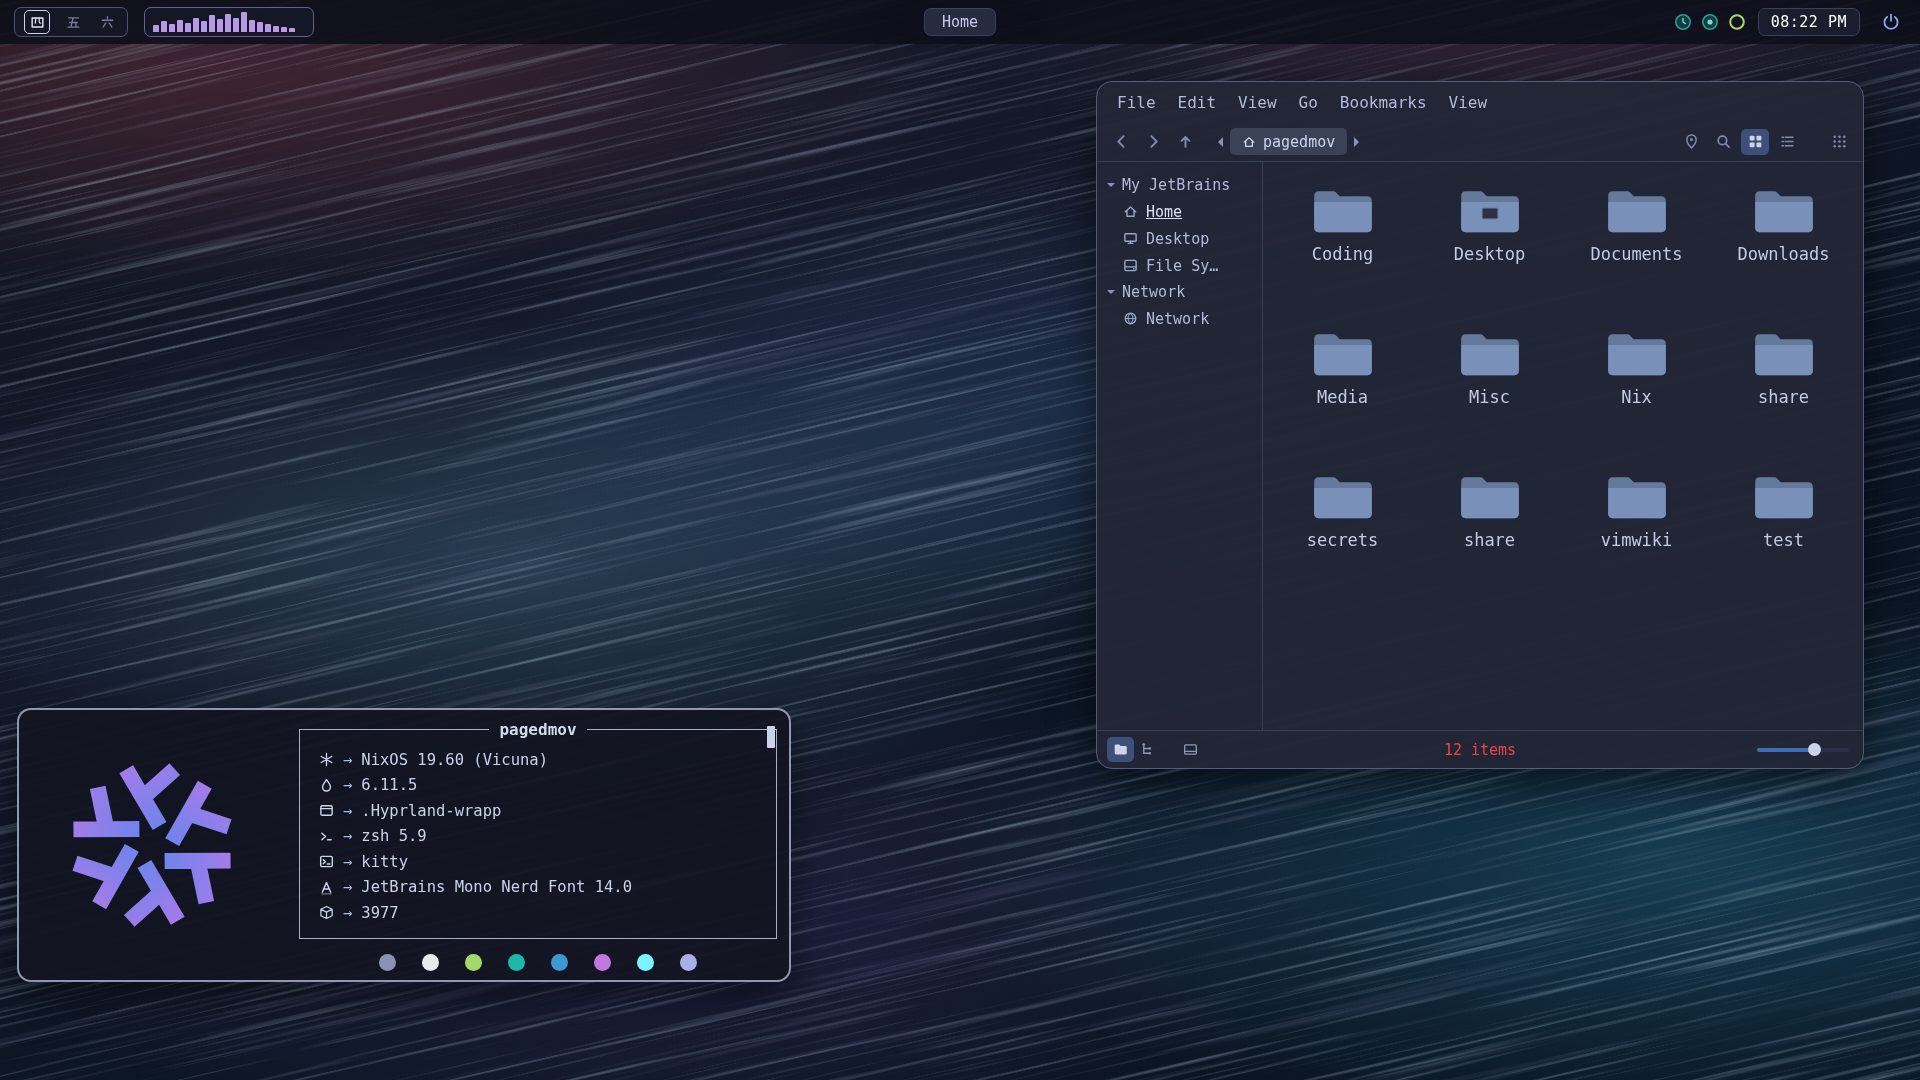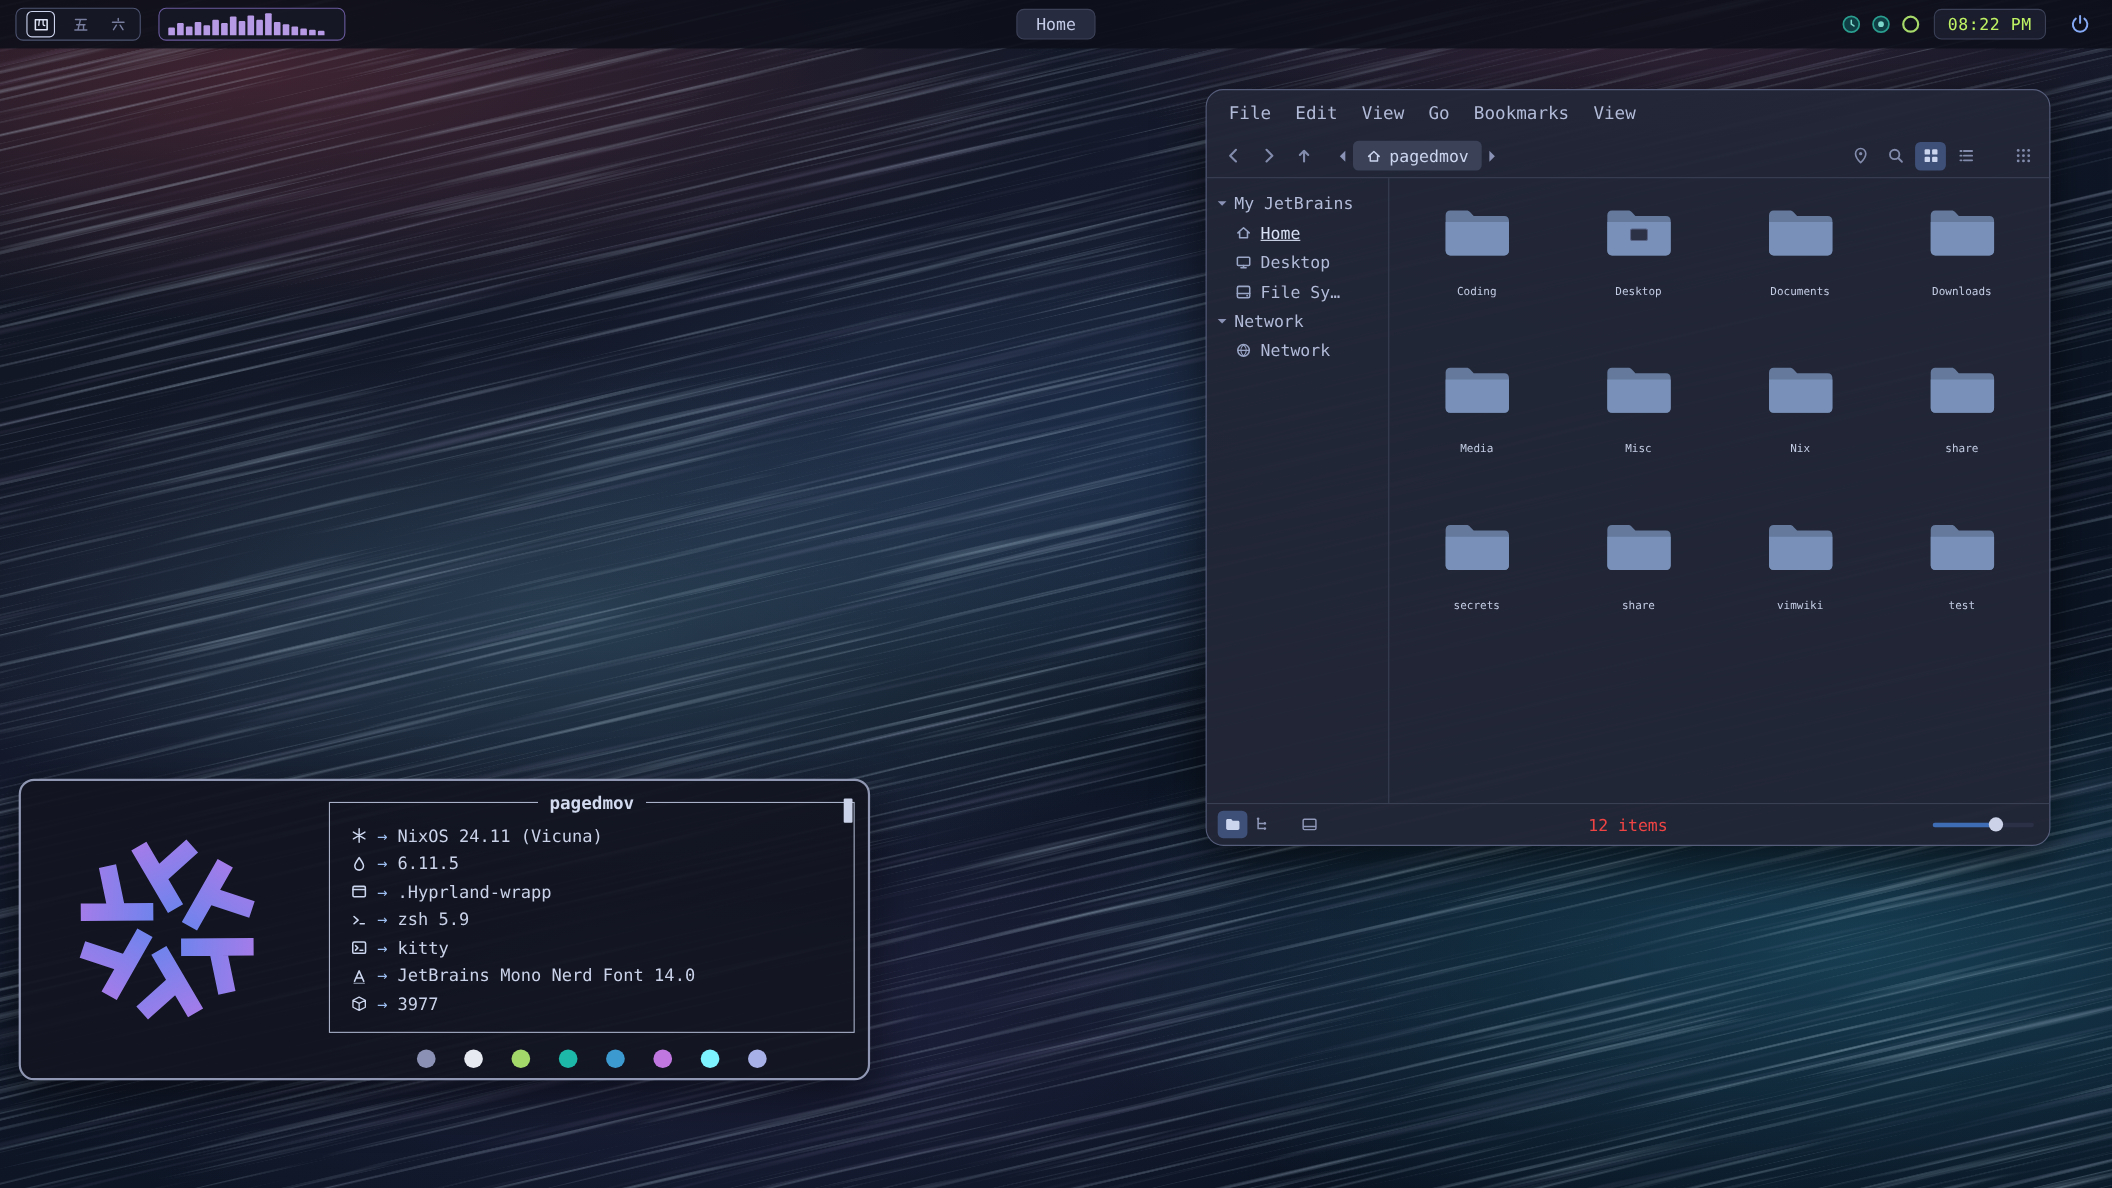--- a/index.html
+++ b/index.html
@@ -22,21 +22,21 @@
 .ws-box{display:flex;align-items:center;gap:12px;height:30px;padding:0 9px;border:1px solid #4d5471;border-radius:7px;background:rgba(24,26,40,.75)}
 .ws{width:22px;height:22px;display:flex;align-items:center;justify-content:center;color:#767d9d;cursor:pointer}
 .ws svg{width:15px;height:15px}
 .ws.active{width:26px;height:24px;border:1.5px solid #ccd4ee;border-radius:5px;color:#e0e6f8}
 .viz{margin-left:16px;width:170px;height:30px;border:1px solid #6a5a9e;border-radius:7px;background:rgba(24,26,40,.75);display:flex;align-items:flex-end;gap:2px;padding:4px 8px;overflow:hidden}
 .vbar{width:6px;background:#b79ae6;border-radius:1px 1px 0 0}
 .home-btn{position:absolute;left:50%;transform:translateX(-50%);height:28px;padding:0 17px;background:#272b40;border:1px solid #3c4158;border-radius:7px;display:flex;align-items:center;font-size:15px;color:#c3cbe6;cursor:pointer}
 .tray{margin-left:auto;display:flex;align-items:center;gap:9px}
 .ticon{width:18px;height:18px;display:flex;cursor:pointer}
 .ticon svg{width:18px;height:18px}
-.clock{margin-left:3px;height:28px;display:flex;align-items:center;padding:0 12px;background:rgba(30,33,50,.8);border:1px solid #3c4158;border-radius:7px;font-size:15px;color:#bef264;letter-spacing:.5px}
+.clock{margin-left:3px;height:28px;display:flex;align-items:center;padding:0 12px;background:rgba(30,33,50,.8);border:1px solid #3c4158;border-radius:7px;font-size:15px;color:#ffffff;letter-spacing:.5px}
 .power{margin-left:7px;width:30px;height:28px;display:flex;align-items:center;justify-content:center;cursor:pointer}
 .power svg{width:20px;height:20px}
 
 
 .fm{position:absolute;left:1096px;top:81px;width:768px;height:688px;background:rgba(34,38,55,.97);border:1px solid #565d7a;border-radius:16px;box-shadow:0 14px 44px rgba(0,0,0,.55);display:flex;flex-direction:column;overflow:hidden;z-index:5}
 .fm-menubar{height:40px;display:flex;align-items:center;gap:22px;padding:0 20px;font-size:16px;color:#b2bbd8;flex:none}
 .menu-item{cursor:pointer}
 .fm-toolbar{height:40px;display:flex;align-items:center;padding:0 10px;gap:4px;border-bottom:1px solid #3a4054;flex:none}
 .tool-btn{width:28px;height:26px;display:flex;align-items:center;justify-content:center;color:#828bab;cursor:pointer;border-radius:5px;flex:none}
 .tool-btn svg{width:17px;height:17px}
@@ -52,21 +52,21 @@
 .sec-head{display:flex;align-items:center;gap:7px;height:26px;padding-left:10px;color:#b2bbd8;cursor:pointer}
 .tri-down{width:0;height:0;border:4.5px solid transparent;border-top-color:#8a93b5;margin-top:4px}
 .side-item{display:flex;align-items:center;gap:8px;height:27px;padding-left:26px;color:#b2bbd8;cursor:pointer}
 .side-item .ic{width:15px;height:15px;color:#9aa6c6;display:flex}
 .side-item .ic svg{width:15px;height:15px}
 .side-item.selected{color:#d8e0f4}
 .side-item.selected .lbl{text-decoration:underline}
 .fm-files{flex:1;display:grid;grid-template-columns:repeat(4,1fr);grid-auto-rows:143px;padding:10px 6px;overflow:hidden}
 .fcell{display:flex;flex-direction:column;align-items:center;padding-top:16px;cursor:pointer}
 .fcell .ficon svg{width:62px;height:48px;display:block}
-.fcell .flabel{margin-top:24px;font-size:10px;color:#c2cbe2}
+.fcell .flabel{margin-top:8px;font-size:17px;color:#c2cbe2}
 .fm-status{height:38px;display:flex;align-items:center;padding:0 10px;border-top:1px solid #3a4054;position:relative;flex:none}
 .st-btn{width:27px;height:25px;display:flex;align-items:center;justify-content:center;border-radius:5px;color:#8f98b8;cursor:pointer}
 .st-btn.active{background:#3f5078;color:#ccd5ee}
 .st-btn svg{width:15px;height:15px}
 .st-sep{width:16px}
 .st-items{position:absolute;left:50%;transform:translateX(-50%);font-size:15px;color:#ef4444}
 .zoom{margin-left:auto;width:92px;height:14px;position:relative;cursor:pointer;margin-right:4px}
 .zoom-track{position:absolute;left:0;right:0;top:5.5px;height:3.5px;border-radius:2px;background:#2b3046}
 .zoom-fill{position:absolute;left:0;top:5.5px;height:3.5px;border-radius:2px;background:#3e6db5}
 .zoom-knob{position:absolute;top:.5px;width:13px;height:13px;border-radius:50%;background:#ccd3e8}
@@ -467,21 +467,21 @@
     <fieldset class="fetch-box">
       <legend>pagedmov</legend>
       <div>
           <div class="frow">
             <span class="ic">
               <svg viewBox="0 0 16 16">
                 <path d="M8 1.5v13M2.4 4.75l11.2 6.5M13.6 4.75 2.4 11.25" stroke="currentColor" stroke-width="1.4" stroke-linecap="round"></path>
               </svg>
             </span>
             <span class="arrow">→</span>
-            <span class="fval">NixOS 24.11 (Vicuna)</span>
+            <span class="fval">NixOS 19.60 (Vicuna)</span>
           </div>
           <div class="frow">
             <span class="ic">
               <svg viewBox="0 0 16 16">
                 <path d="M8 1.8C5.8 4.9 3.8 7.5 3.8 9.7a4.2 4.2 0 0 0 8.4 0C12.2 7.5 10.2 4.9 8 1.8Z" stroke="currentColor" fill="none" stroke-width="1.5" stroke-linecap="round" stroke-linejoin="round"></path>
               </svg>
             </span>
             <span class="arrow">→</span>
             <span class="fval">6.11.5</span>
           </div>

